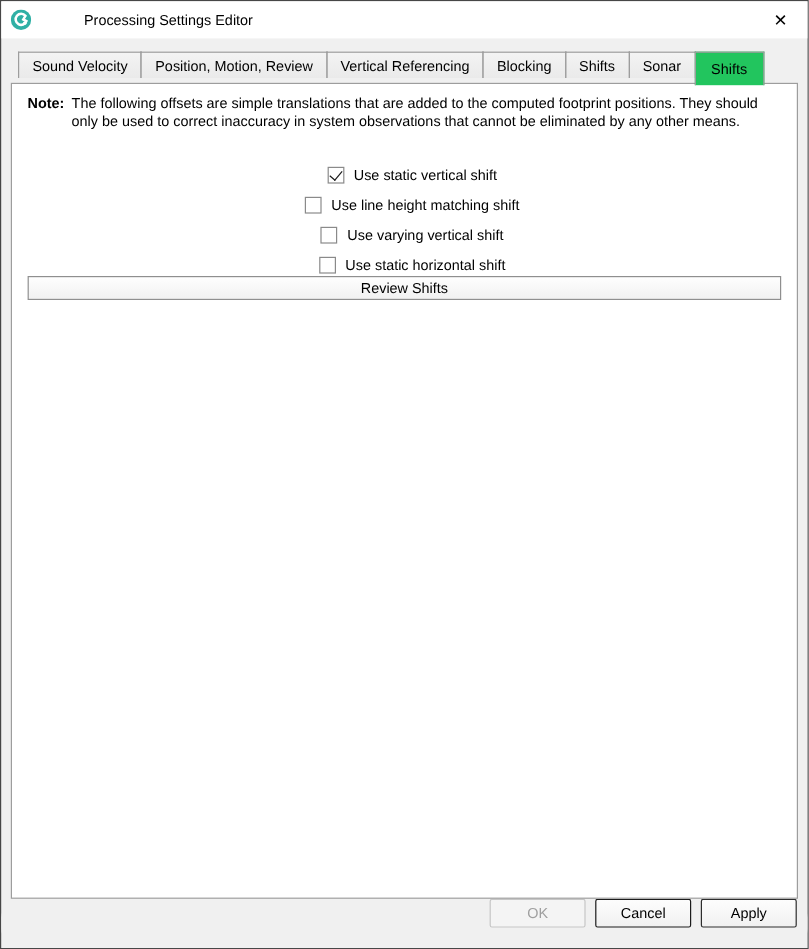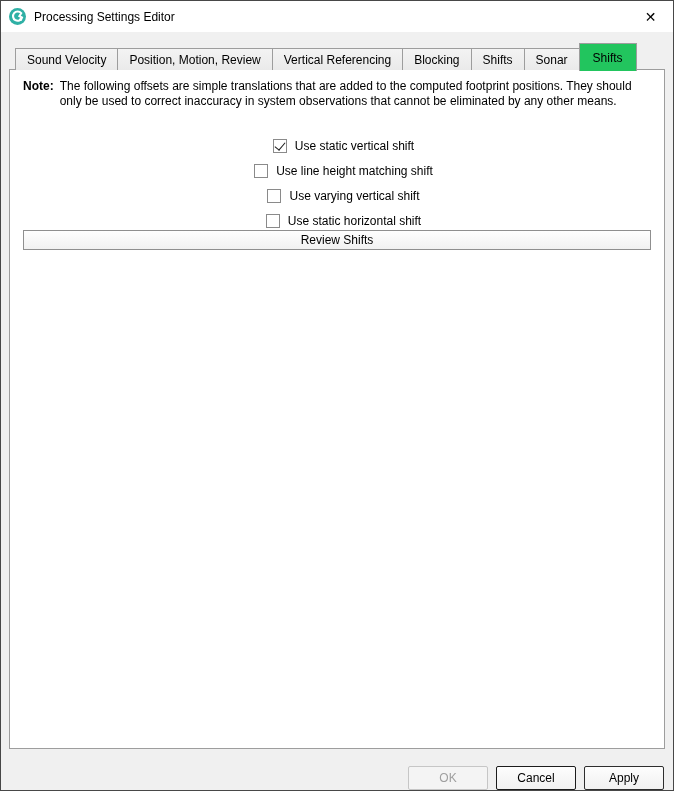--- a/index.html
+++ b/index.html
@@ -15,33 +15,34 @@
     color:#000;
     overflow:hidden;
   }
 
   
   .titlebar {
     position:absolute; top:0; left:0; right:0; height:31px;
     background:#ffffff;
     display:flex; align-items:center;
     padding-left:8px;
+    gap:36px;
   }
   .title-icon { width:17px; height:17px; margin-right:8px; flex:0 0 auto; }
   .title-text { flex:1; font-size:12px; }
   .close-btn {
     width:45px; height:100%;
     display:flex; align-items:center; justify-content:center;
     font-size:14px; color:#000; cursor:default;
   }
 
   
   .tabs {
     position:absolute; top:42px; left:14px; height:27px;
-    display:flex; align-items:flex-end; z-index:3;
+    display:flex; z-index:3;
   }
   .tab {
     height:22px;
     padding:0 11px;
     display:flex; align-items:center; justify-content:center;
     background:linear-gradient(#f3f3f3,#eaeaea);
     border:1px solid #9d9d9d;
     border-bottom:none;
     margin-right:-1px;
     white-space:nowrap;
@@ -92,21 +93,21 @@
     background:linear-gradient(#fefefe,#f1f1f1);
     border:1px solid #8f8f8f;
     border-radius:0;
     display:flex; align-items:center; justify-content:center;
     cursor:default;
   }
 
   
   .footer {
     position:absolute; left:0; right:0; bottom:0; height:41px;
-    display:flex; align-items:flex-end; justify-content:flex-end;
+    display:flex; align-items:flex-start; justify-content:flex-end;
     gap:8px; padding-right:9px;
     background:#f0f0f0;
     border-radius:16px;
   }
   .btn {
     width:80px; height:24px;
     display:flex; align-items:center; justify-content:center;
     background:linear-gradient(#fdfdfd,#f1f1f1);
     border:1px solid #2e2e2e;
     border-radius:2px;

